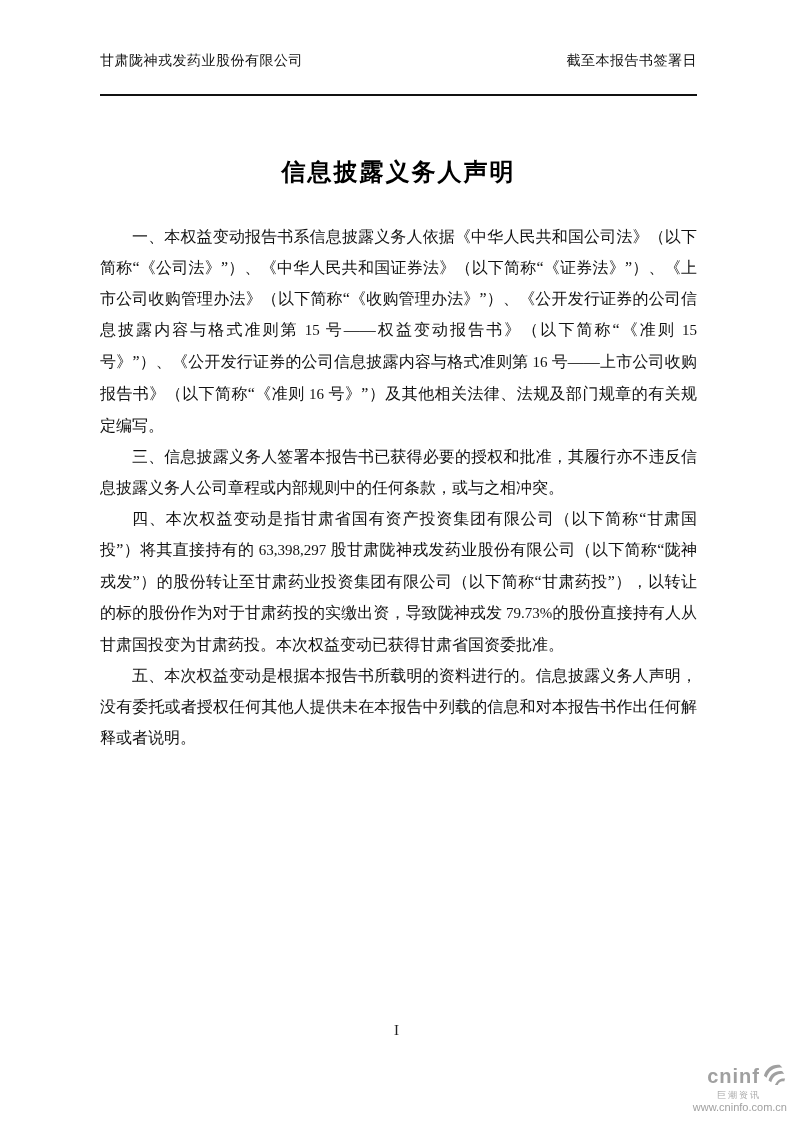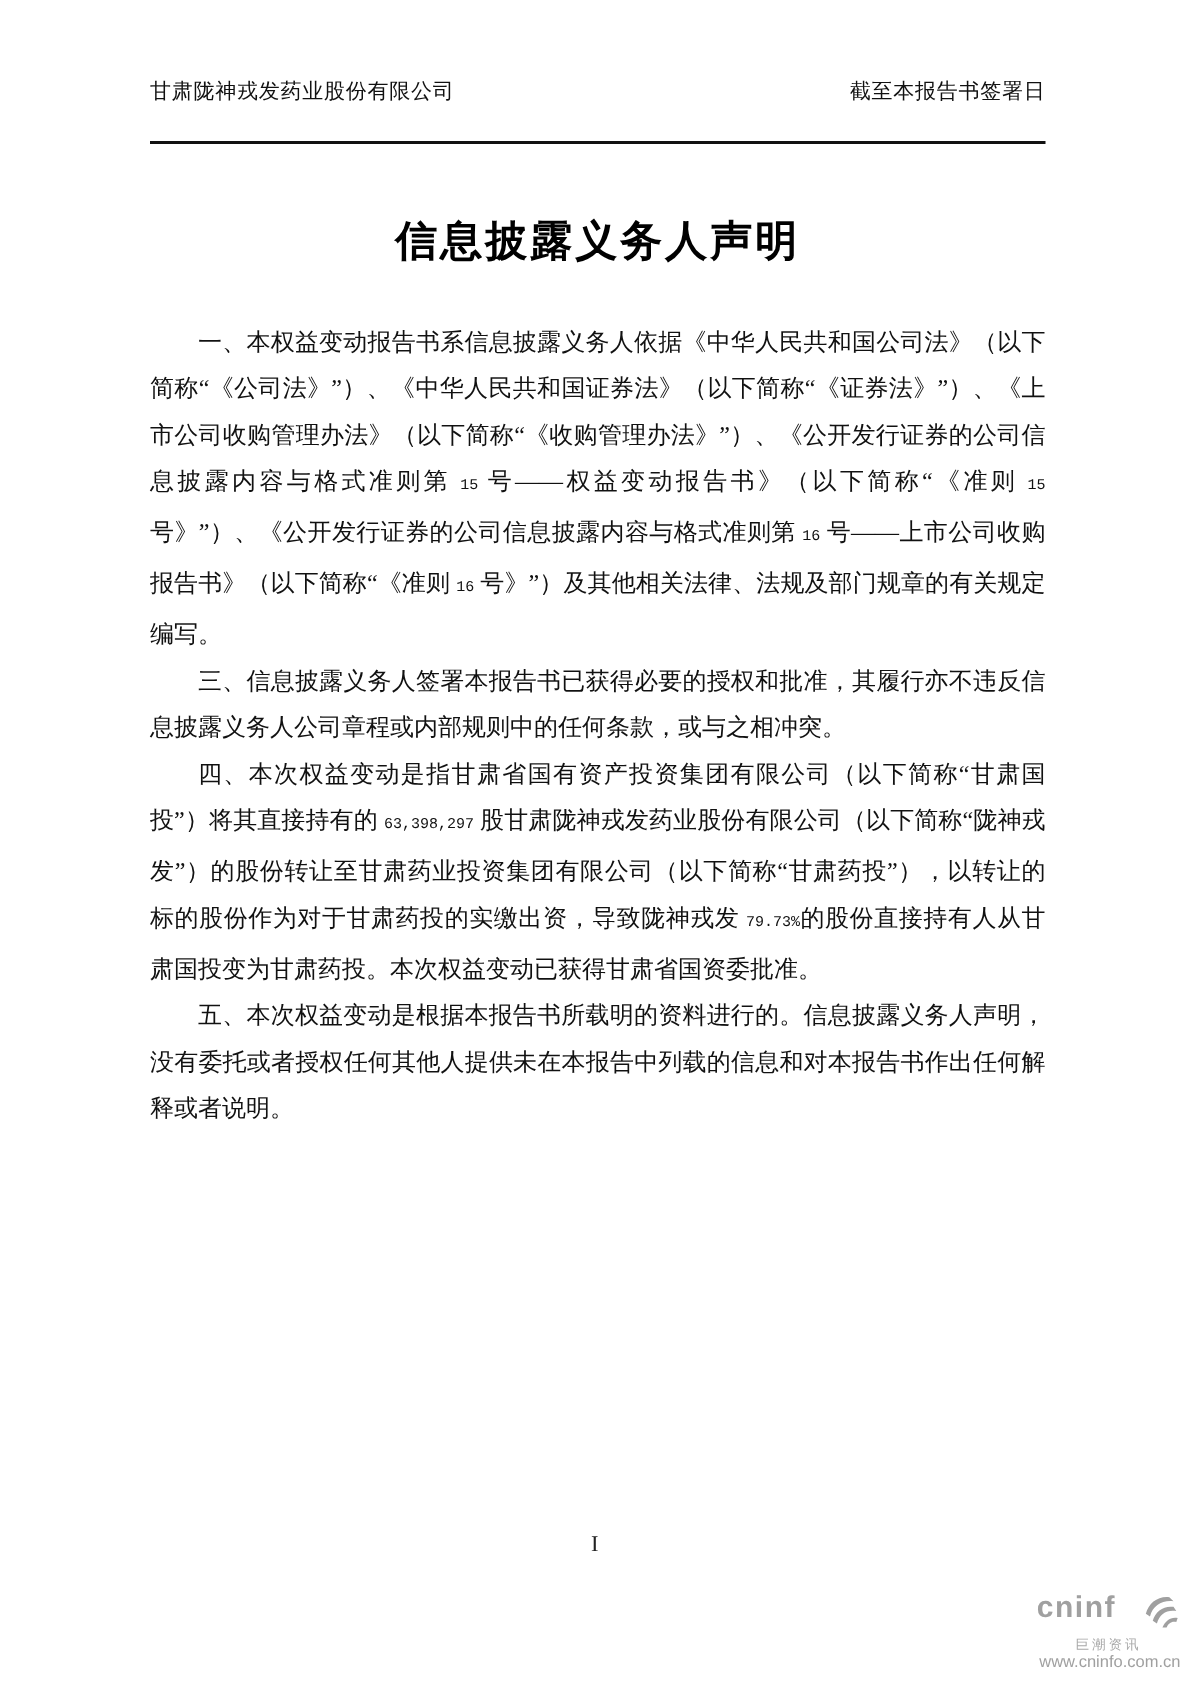--- a/index.html
+++ b/index.html
@@ -8,40 +8,40 @@
     font-family:"Liberation Serif","DejaVu Serif",serif;color:#111111;
     overflow:hidden;
   }
   .content{margin:0 96px 0 100px;}
   .doc-header{
     display:flex;justify-content:space-between;align-items:flex-end;
     padding-top:52px;padding-bottom:24px;border-bottom:2px solid #111111;
     font-size:14px;letter-spacing:0.5px;
   }
   .doc-title{
-    margin-top:46px;text-align:center;
+    margin-top:60px;text-align:center;
     font-family:Liberation Sans, sans-serif;
-    font-weight:bold;font-size:28px;letter-spacing:2px;color:#000000;
+    font-weight:bold;font-size:24px;letter-spacing:2px;color:#000000;
   }
   .body-text{margin-top:33px;}
   .body-text p{
     margin:0;font-size:16px;line-height:31px;text-align:justify;
     text-indent:2em;color:#111111;
   }
-  .digits{font-family:Liberation Mono, monospace;font-size:10px;}
+  .digits{font-family:Liberation Serif, serif;font-size:15px;}
   .page-number{
     position:absolute;left:0;right:0;top:1022px;text-align:center;
     font-size:15px;color:#222222;font-family:"Liberation Serif",serif;
   }
   .cninfo{
     position:absolute;right:6px;top:1062px;width:118px;
     color:#a0a0a0;font-family:"Liberation Sans","DejaVu Sans",sans-serif;
     text-align:right;line-height:1;
   }
-  .brand-row{display:flex;justify-content:flex-end;align-items:flex-start;gap:18px;}
+  .brand-row{display:flex;justify-content:flex-end;align-items:center;gap:2px;}
   .brand{font-size:20px;font-weight:bold;letter-spacing:1px;color:#a0a0a0;}
   .brand-cn{font-size:9px;letter-spacing:2px;margin:2px 26px 0 0;color:#a8a8a8;}
   .brand-url{font-size:11px;margin-top:2px;color:#a0a0a0;}
 </style>
 </head>
 <body>
 
 <div class="content">
 
   <div class="doc-header">

